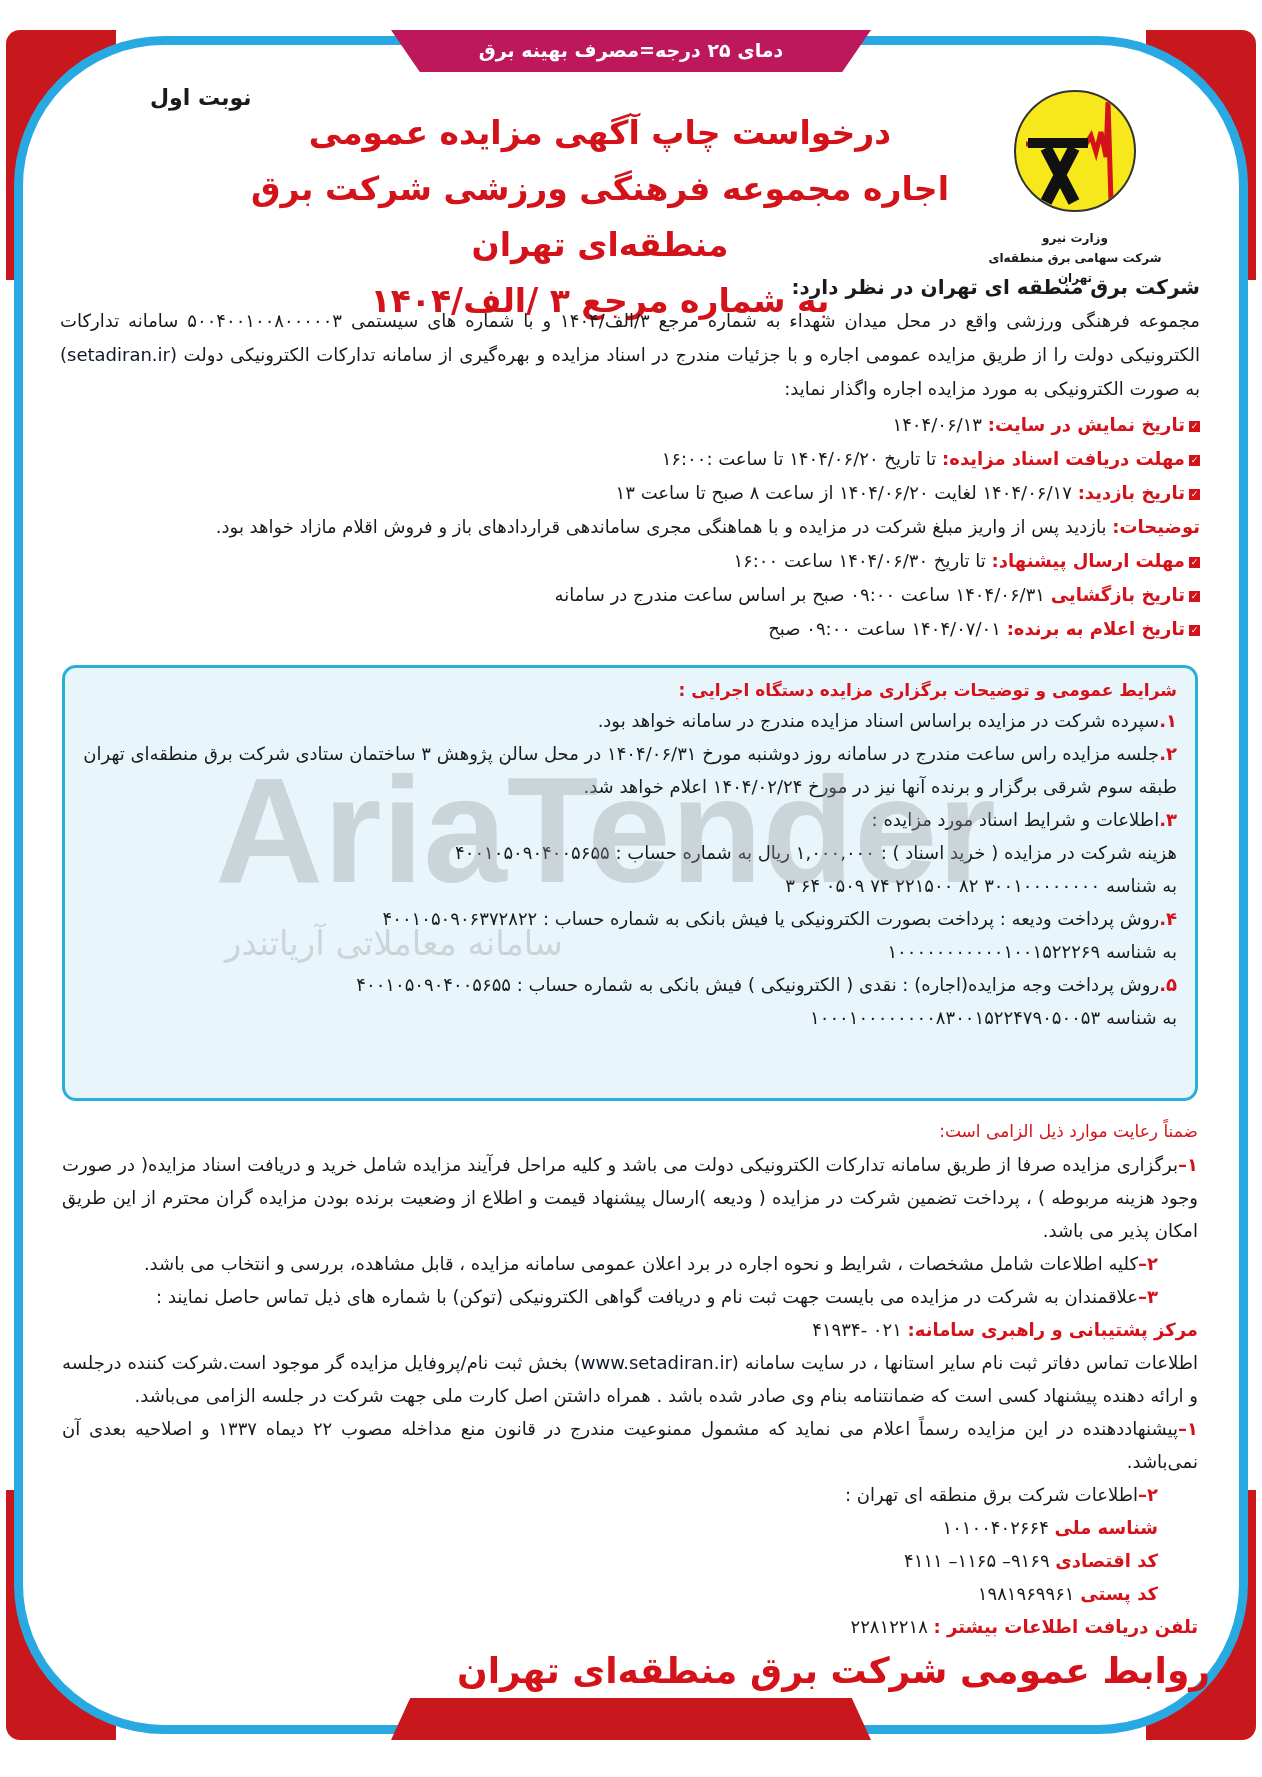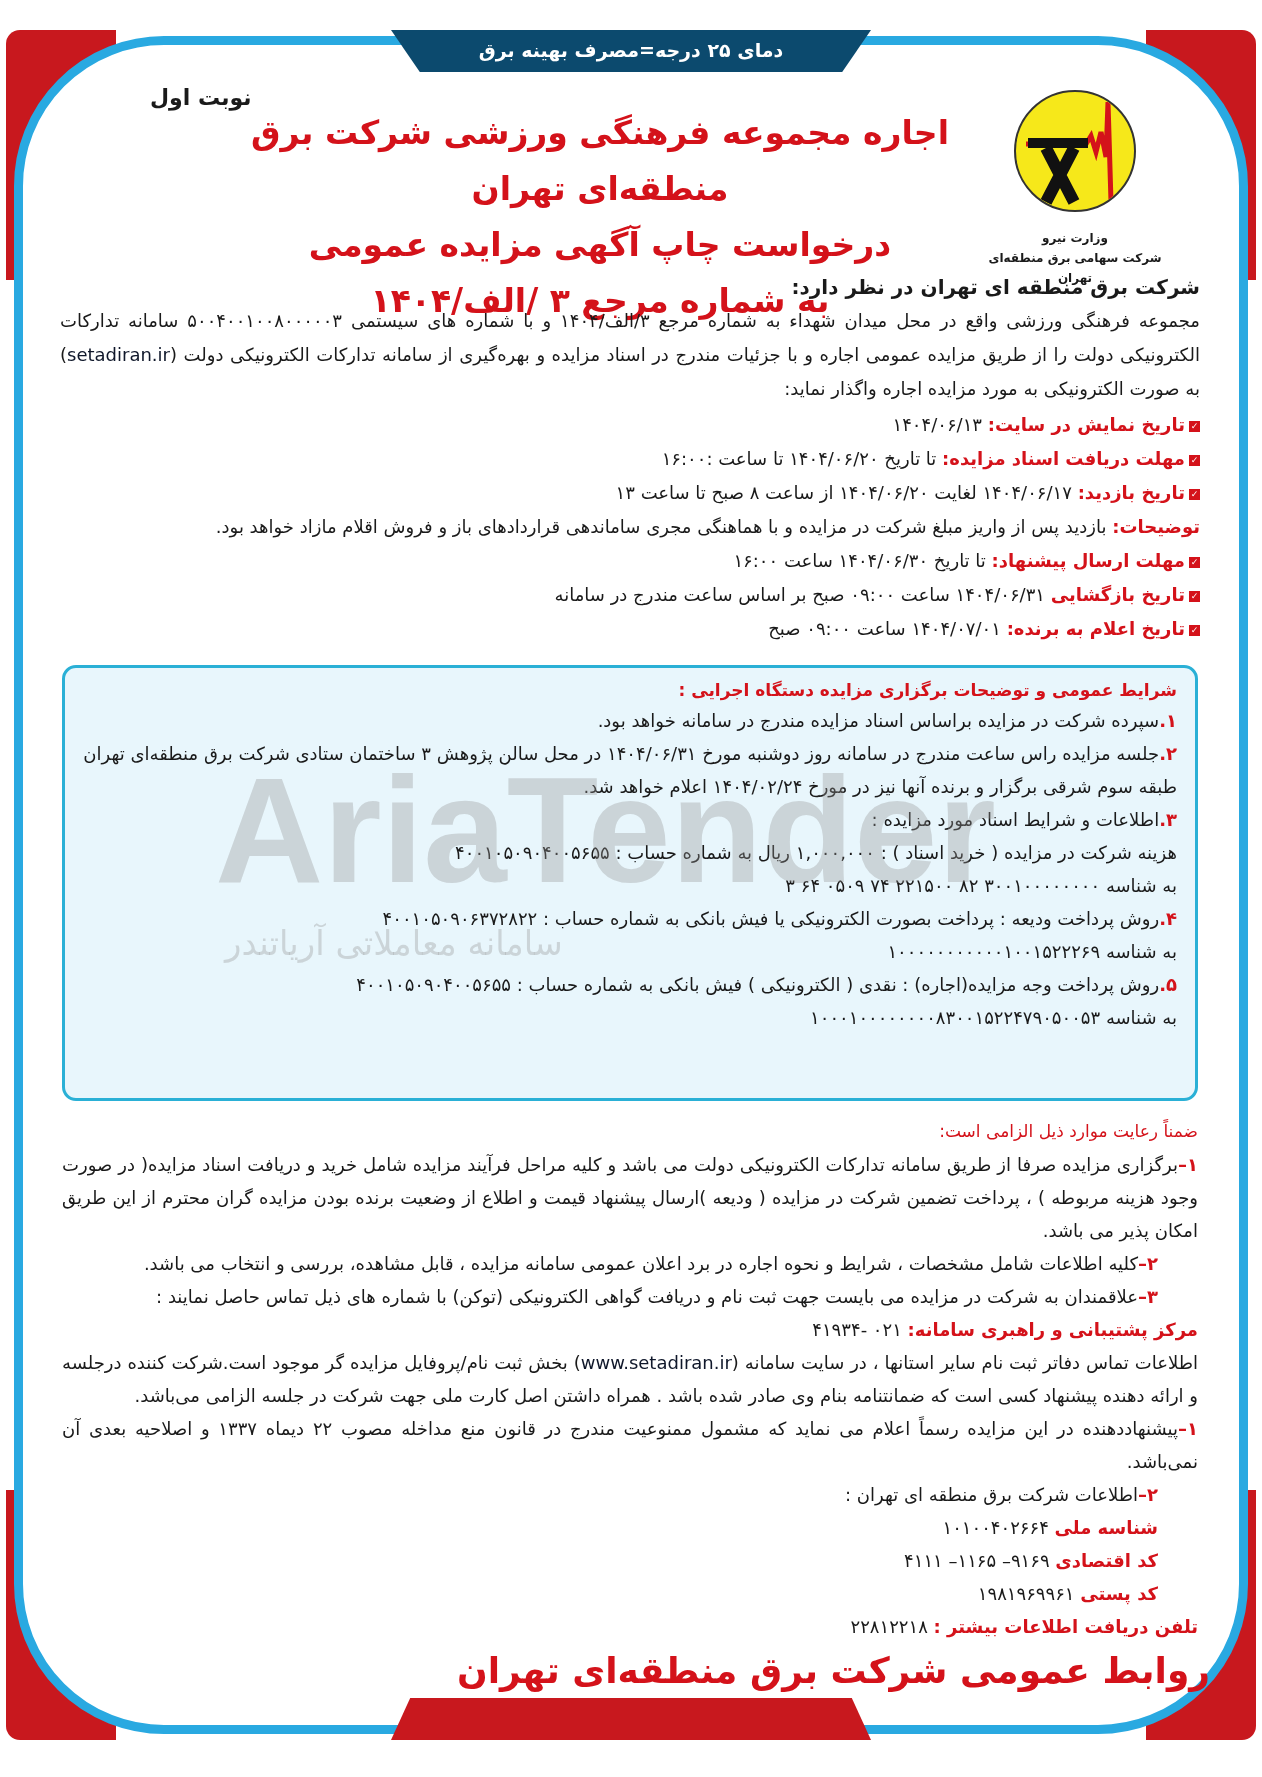--- a/index.html
+++ b/index.html
@@ -9,21 +9,21 @@
   .red-corner { position:absolute; background:#c8181e; }
   .rc-tl { left:0; top:0; width:110px; height:250px; border-top-left-radius:14px; }
   .rc-tr { right:0; top:0; width:110px; height:250px; border-top-right-radius:14px; }
   .rc-bl { left:0; bottom:0; width:110px; height:250px; border-bottom-left-radius:14px; }
   .rc-br { right:0; bottom:0; width:110px; height:250px; border-bottom-right-radius:14px; }
   .blue-ring { position:absolute; left:8px; top:6px; right:8px; bottom:6px;
                border:9px solid #29a9e1; border-radius:150px; background:#fff; }
   .white-inner { position:absolute; left:19px; top:17px; right:19px; bottom:17px;
                  border-radius:140px; background:#fff; }
   .top-tab { position:absolute; left:50%; transform:translateX(-50%); top:0;
-             width:480px; height:42px; background:#0c4a6e;
+             width:480px; height:42px; background:#be185d;
              clip-path:polygon(0 0,100% 0,94% 100%,6% 100%);
              color:#fff; font-weight:bold; font-size:19px; text-align:center; line-height:40px; }
   .bottom-tab { position:absolute; left:50%; transform:translateX(-50%); bottom:0;
              width:480px; height:42px; background:#c8181e;
              clip-path:polygon(4% 0,96% 0,100% 100%,0 100%); }
   .content { position:absolute; left:50px; top:30px; width:1160px; height:1700px; direction:rtl; }
   .round-label { position:absolute; left:100px; top:55px; font-size:22px; font-weight:bold; direction:rtl; }
   .logo { position:absolute; right:30px; top:60px; width:210px; text-align:center; }
   .logo-circle { width:118px; height:118px; margin:0 auto; border-radius:50%; background:#f6e81a;
                  border:2px solid #333; position:relative; overflow:hidden; }
@@ -77,22 +77,22 @@
         <path d="M30 56 L58 110 M58 56 L30 110" stroke="#111" stroke-width="12"></path>
       </svg>
     </div>
     <div class="logo-text">
       <div>وزارت نیرو</div>
       <div>شرکت سهامی برق منطقه‌ای تهران</div>
     </div>
   </div>
 
   <div class="titles">
+    <div class="title-line">درخواست چاپ آگهی مزایده عمومی</div>
     <div class="title-line">اجاره مجموعه فرهنگی ورزشی شرکت برق منطقه‌ای تهران</div>
-    <div class="title-line">درخواست چاپ آگهی مزایده عمومی</div>
     <div class="title-line">به شماره مرجع ۳ /الف/۱۴۰۴</div>
   </div>
 
   <div class="intro">
     <h3>شرکت برق منطقه ای تهران در نظر دارد:</h3>
     <div>
       <span>مجموعه فرهنگی ورزشی واقع در محل میدان شهداء به شماره مرجع ۳/الف/۱۴۰۴ و با شماره های سیستمی ۵۰۰۴۰۰۱۰۰۸۰۰۰۰۰۳ سامانه تدارکات الکترونیکی دولت را از طریق مزایده عمومی اجاره و با جزئیات مندرج در اسناد مزایده و بهره‌گیری از سامانه تدارکات الکترونیکی دولت (</span><span class="link">setadiran.ir</span><span>) به صورت الکترونیکی به مورد مزایده اجاره واگذار نماید:</span>
     </div>
     <div class="dates">
       <div class="date-row"><span class="chk">✓</span><span class="dl">تاریخ نمایش در سایت:</span><span> ۱۴۰۴/۰۶/۱۳</span></div>

